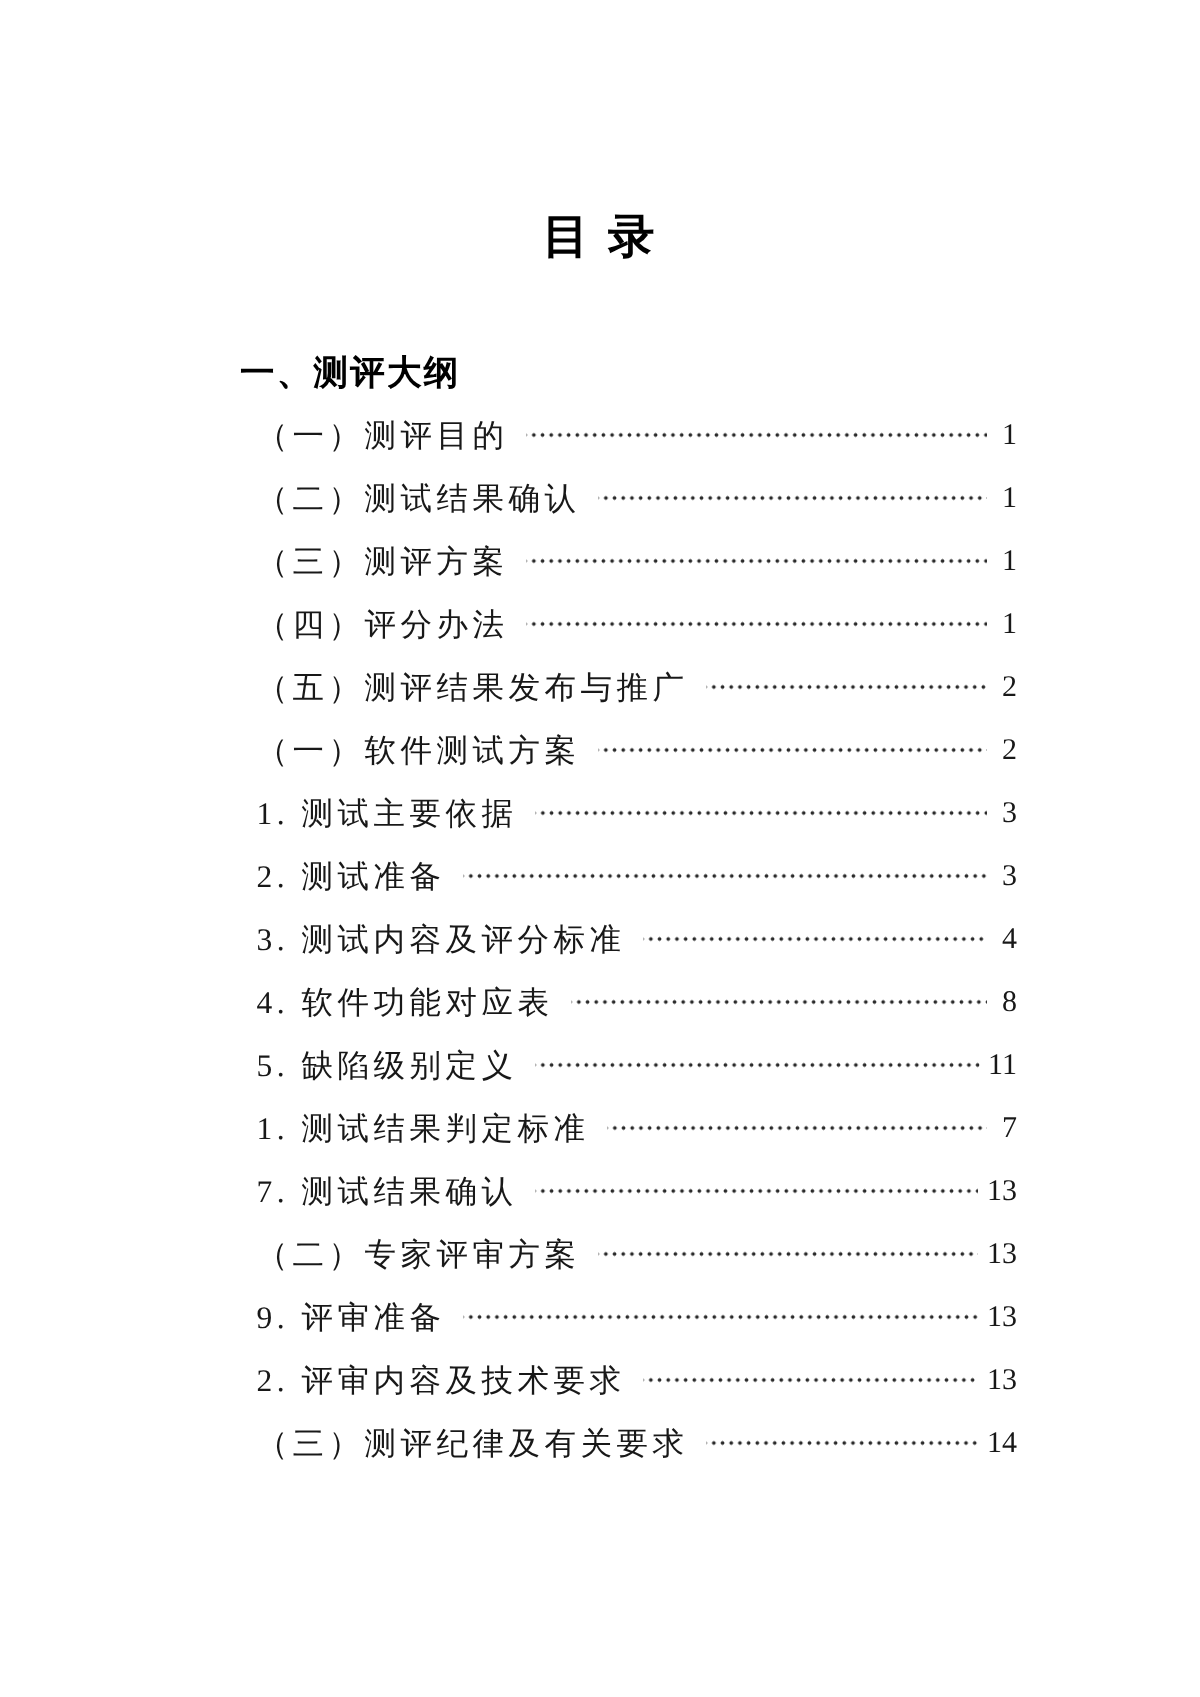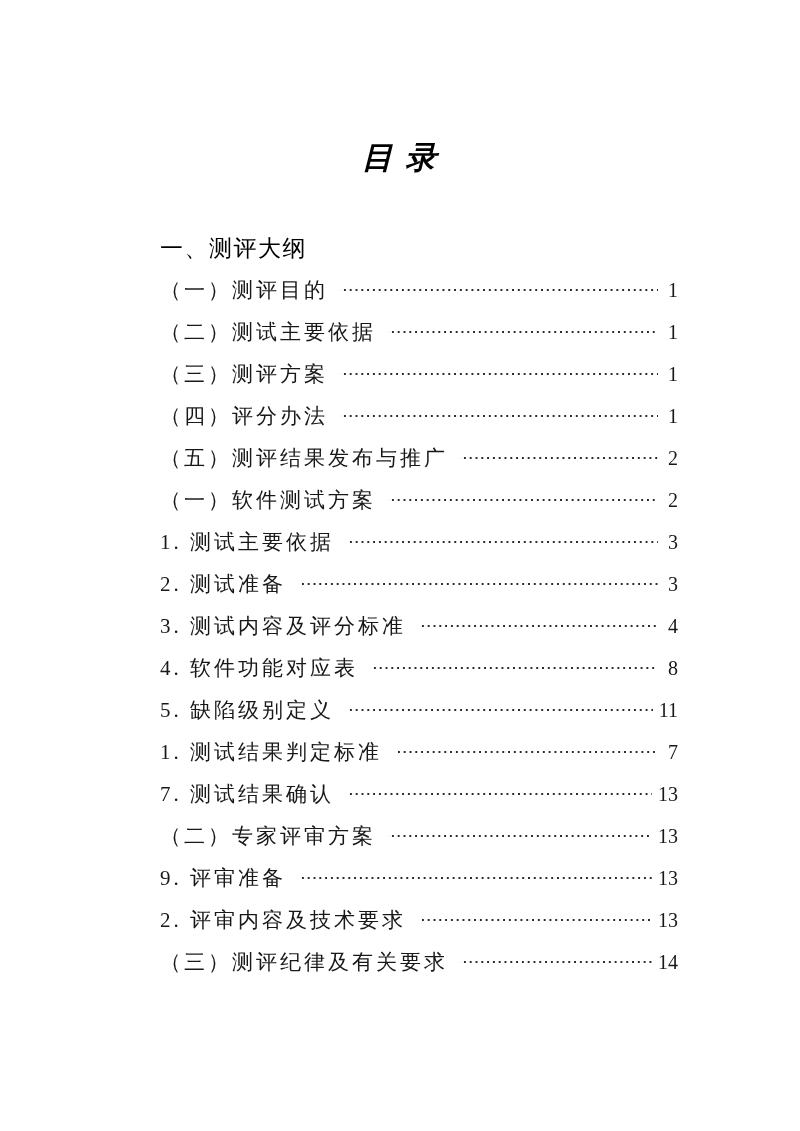--- a/index.html
+++ b/index.html
@@ -20,44 +20,44 @@
     top: 141px; left: 0;
     width: 100%;
     margin: 0;
     text-align: center;
     font-family: "Liberation Sans", sans-serif;
     font-weight: bold;
     font-size: 31px;
     line-height: 34px;
     letter-spacing: 2px;
     color: #000;
-    font-style: italic;
   }
   .toc {
     position: absolute;
     top: 227px;
     left: 160px;
     width: 518px;
   }
   .section-heading {
     height: 42px;
     line-height: 42px;
     font-family: "Liberation Sans", sans-serif;
-    font-weight: normal;
+    font-weight: bold;
     font-size: 23px;
     letter-spacing: 1.5px;
     color: #000;
     white-space: nowrap;
   }
   .entry {
     display: flex;
     align-items: center;
     height: 42px;
     line-height: 42px;
     white-space: nowrap;
+    margin-left: 11px;
   }
   .entry .label {
     font-family: "Liberation Serif", serif;
     font-size: 21px;
     letter-spacing: 3px;
     color: #181818;
     flex: 0 0 auto;
   }
   .entry .leader {
     flex: 1 1 auto;
@@ -83,21 +83,21 @@
 <div class="page">
   <h1 class="doc-title">目 录</h1>
   <div class="toc">
       <div class="section-heading">一、测评大纲</div>
       <div class="entry">
         <span class="label">（一）测评目的</span>
         <span class="leader"></span>
         <span class="pagenum">1</span>
       </div>
       <div class="entry">
-        <span class="label">（二）测试主要依据</span>
+        <span class="label">（二）测试结果确认</span>
         <span class="leader"></span>
         <span class="pagenum">1</span>
       </div>
       <div class="entry">
         <span class="label">（三）测评方案</span>
         <span class="leader"></span>
         <span class="pagenum">1</span>
       </div>
       <div class="entry">
         <span class="label">（四）评分办法</span>

